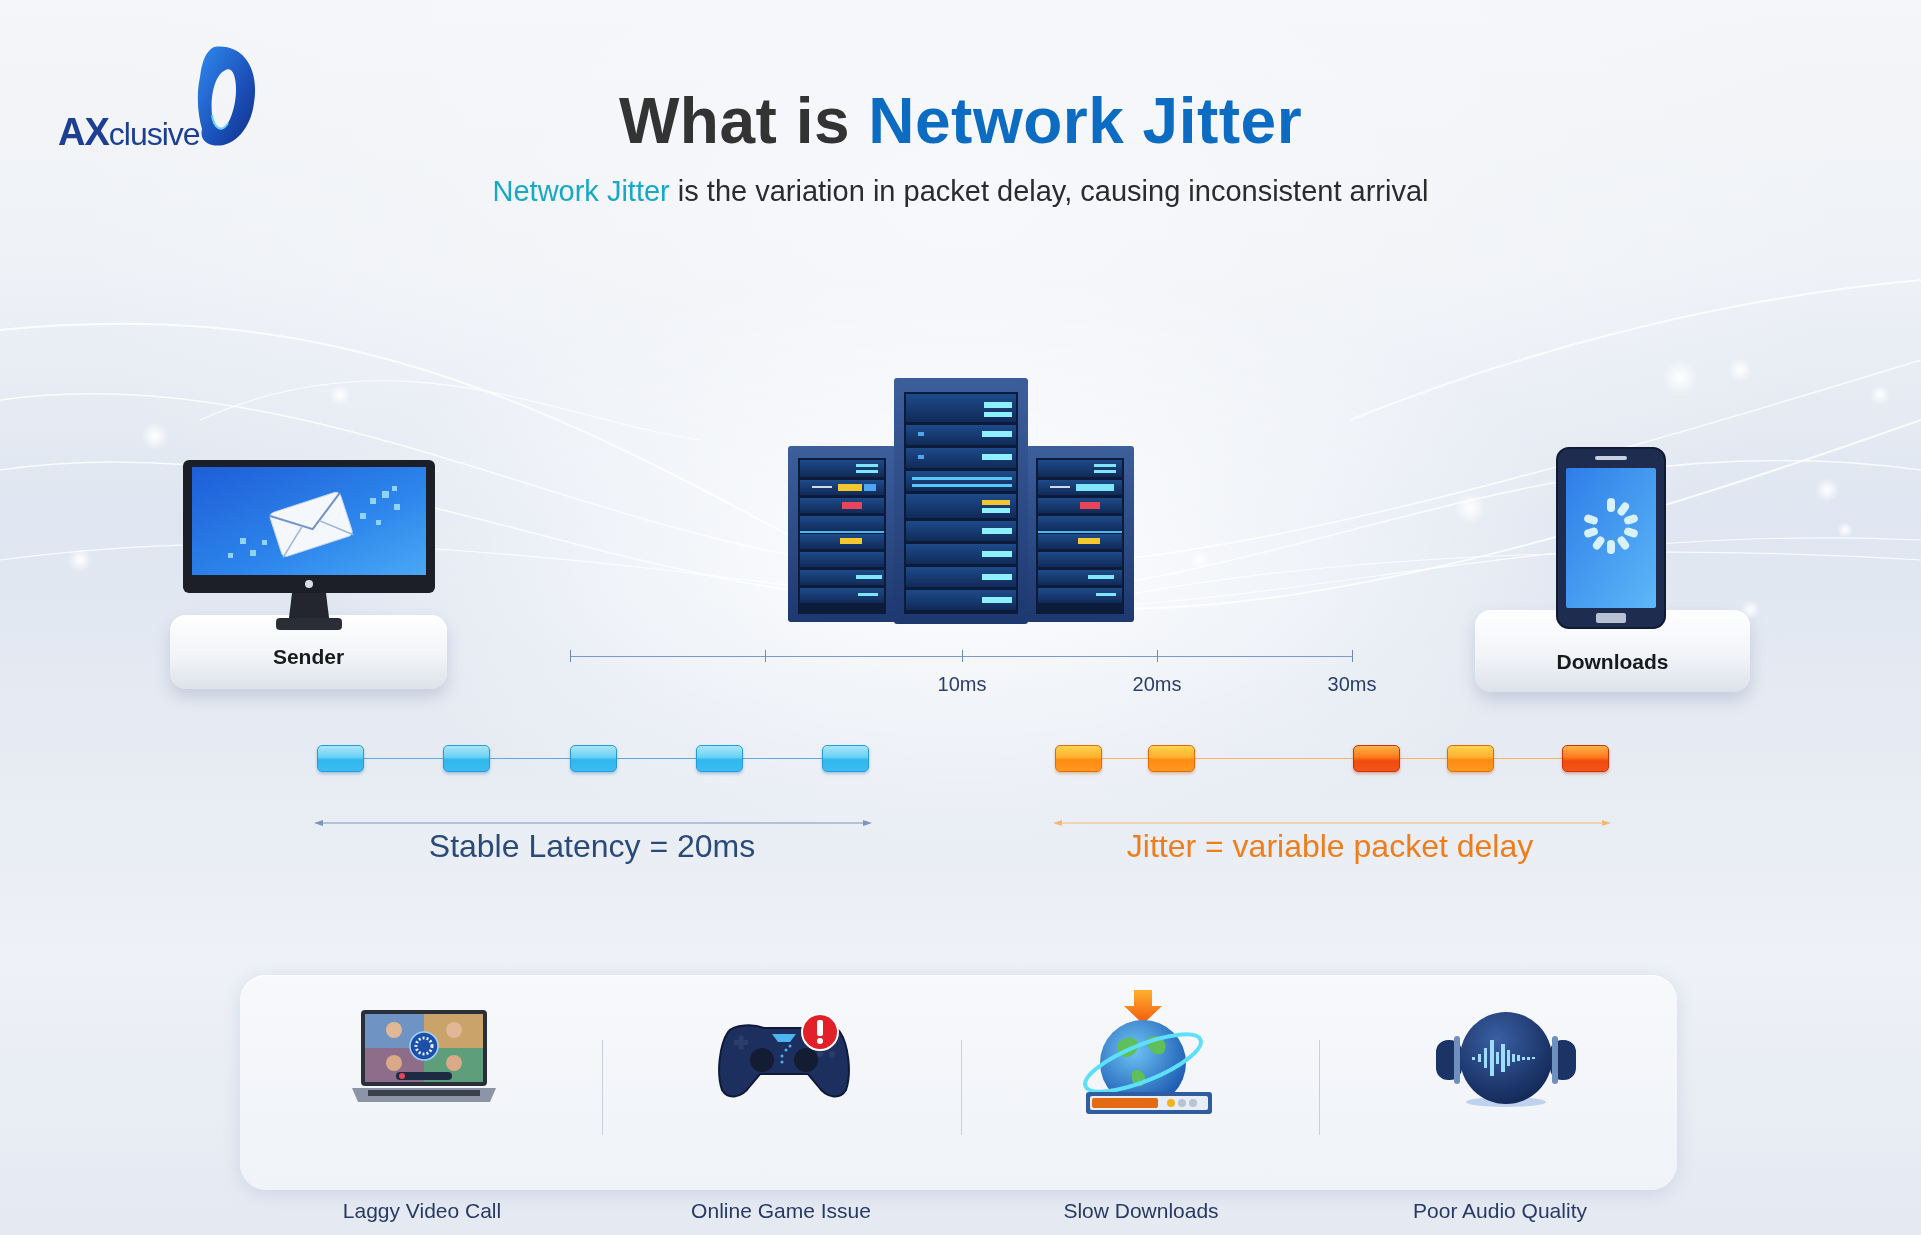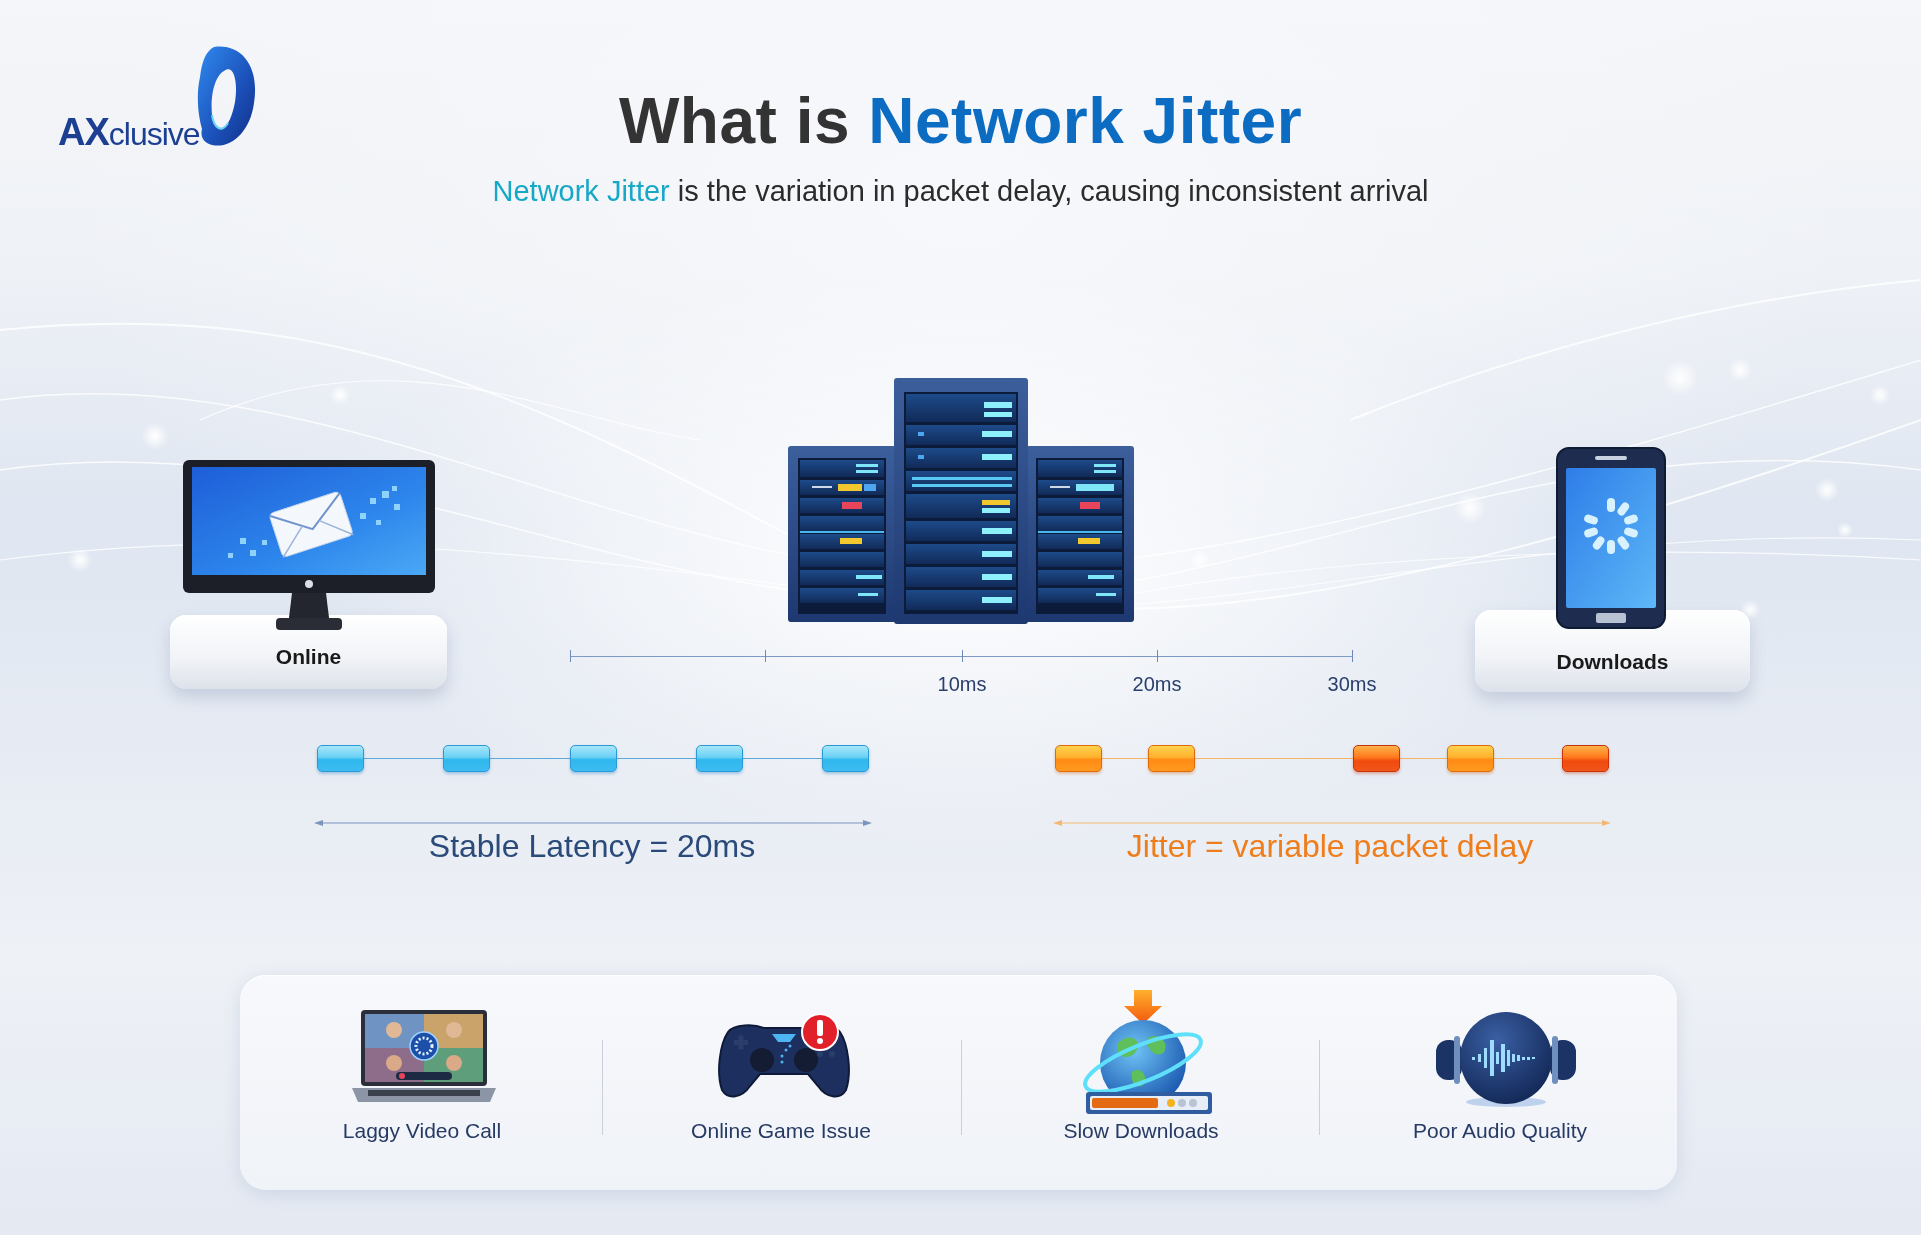--- a/index.html
+++ b/index.html
@@ -38,21 +38,21 @@
   .pkt.red{background:linear-gradient(180deg,#ffb24a 0%,#ff7a1c 45%,#f24a0e 60%,#f0561a 100%);border:1px solid #c8330a;box-shadow:0 2px 3px rgba(190,50,10,0.35);}
   .link{height:1px;}
   .link.blue{background:#5fa8dc;}
   .link.orange{background:#f6b46a;}
   .caption{font-size:32px;transform:translateX(-50%);white-space:nowrap;}
   
   .card{left:240px;top:975px;width:1437px;height:215px;border-radius:26px;
     background:linear-gradient(180deg,rgba(248,249,252,0.95),rgba(240,243,248,0.95));
     box-shadow:0 4px 18px rgba(120,140,180,0.22), inset 0 1px 0 #fff;}
   .divider{width:1px;height:95px;background:#c9d0dc;top:1040px;}
-  .issue-label{font-size:21px;color:#263a63;transform:translateX(-50%);white-space:nowrap;top:1119px;}
+  .issue-label{font-size:21px;color:#263a63;transform:translateX(-50%);white-space:nowrap;top:1199px;}
 </style>
 </head>
 <body>
 
 <svg class="waves" viewBox="0 0 1921 1235">
   <defs>
     <radialGradient id="glow" cx="50%" cy="50%" r="50%">
       <stop offset="0" stop-color="#fff" stop-opacity="1"></stop>
       <stop offset="1" stop-color="#fff" stop-opacity="0"></stop>
     </radialGradient>
@@ -96,21 +96,21 @@
   <div class="logo-text"><b>AX</b><span>clusive</span></div>
 </div>
 
 <div class="abs title"><span>What is </span><span class="accent">Network Jitter</span></div>
 
 <div class="abs subtitle">
   <div><span class="accent">Network Jitter</span><span> is the variation in packet delay, causing inconsistent arrival</span></div>
 </div>
 
 <div class="abs platform" style="left:170px;top:615px;width:277px;height:74px;">
-  <div class="platform-label" style="top:30px;">Online</div>
+  <div class="platform-label" style="top:30px;">Sender</div>
 </div>
 <svg class="abs" style="left:180px;top:458px;" width="258" height="175" viewBox="0 0 258 175">
   <defs>
     <linearGradient id="scr" x1="0" y1="0" x2="1" y2="1">
       <stop offset="0" stop-color="#1e5ed8"></stop>
         <stop offset="0.6" stop-color="#2d86ec"></stop>
         <stop offset="1" stop-color="#4aa8f5"></stop>
     </linearGradient>
   </defs>
   <rect x="3" y="2" width="252" height="133" rx="6" fill="#1c1f27"></rect>

